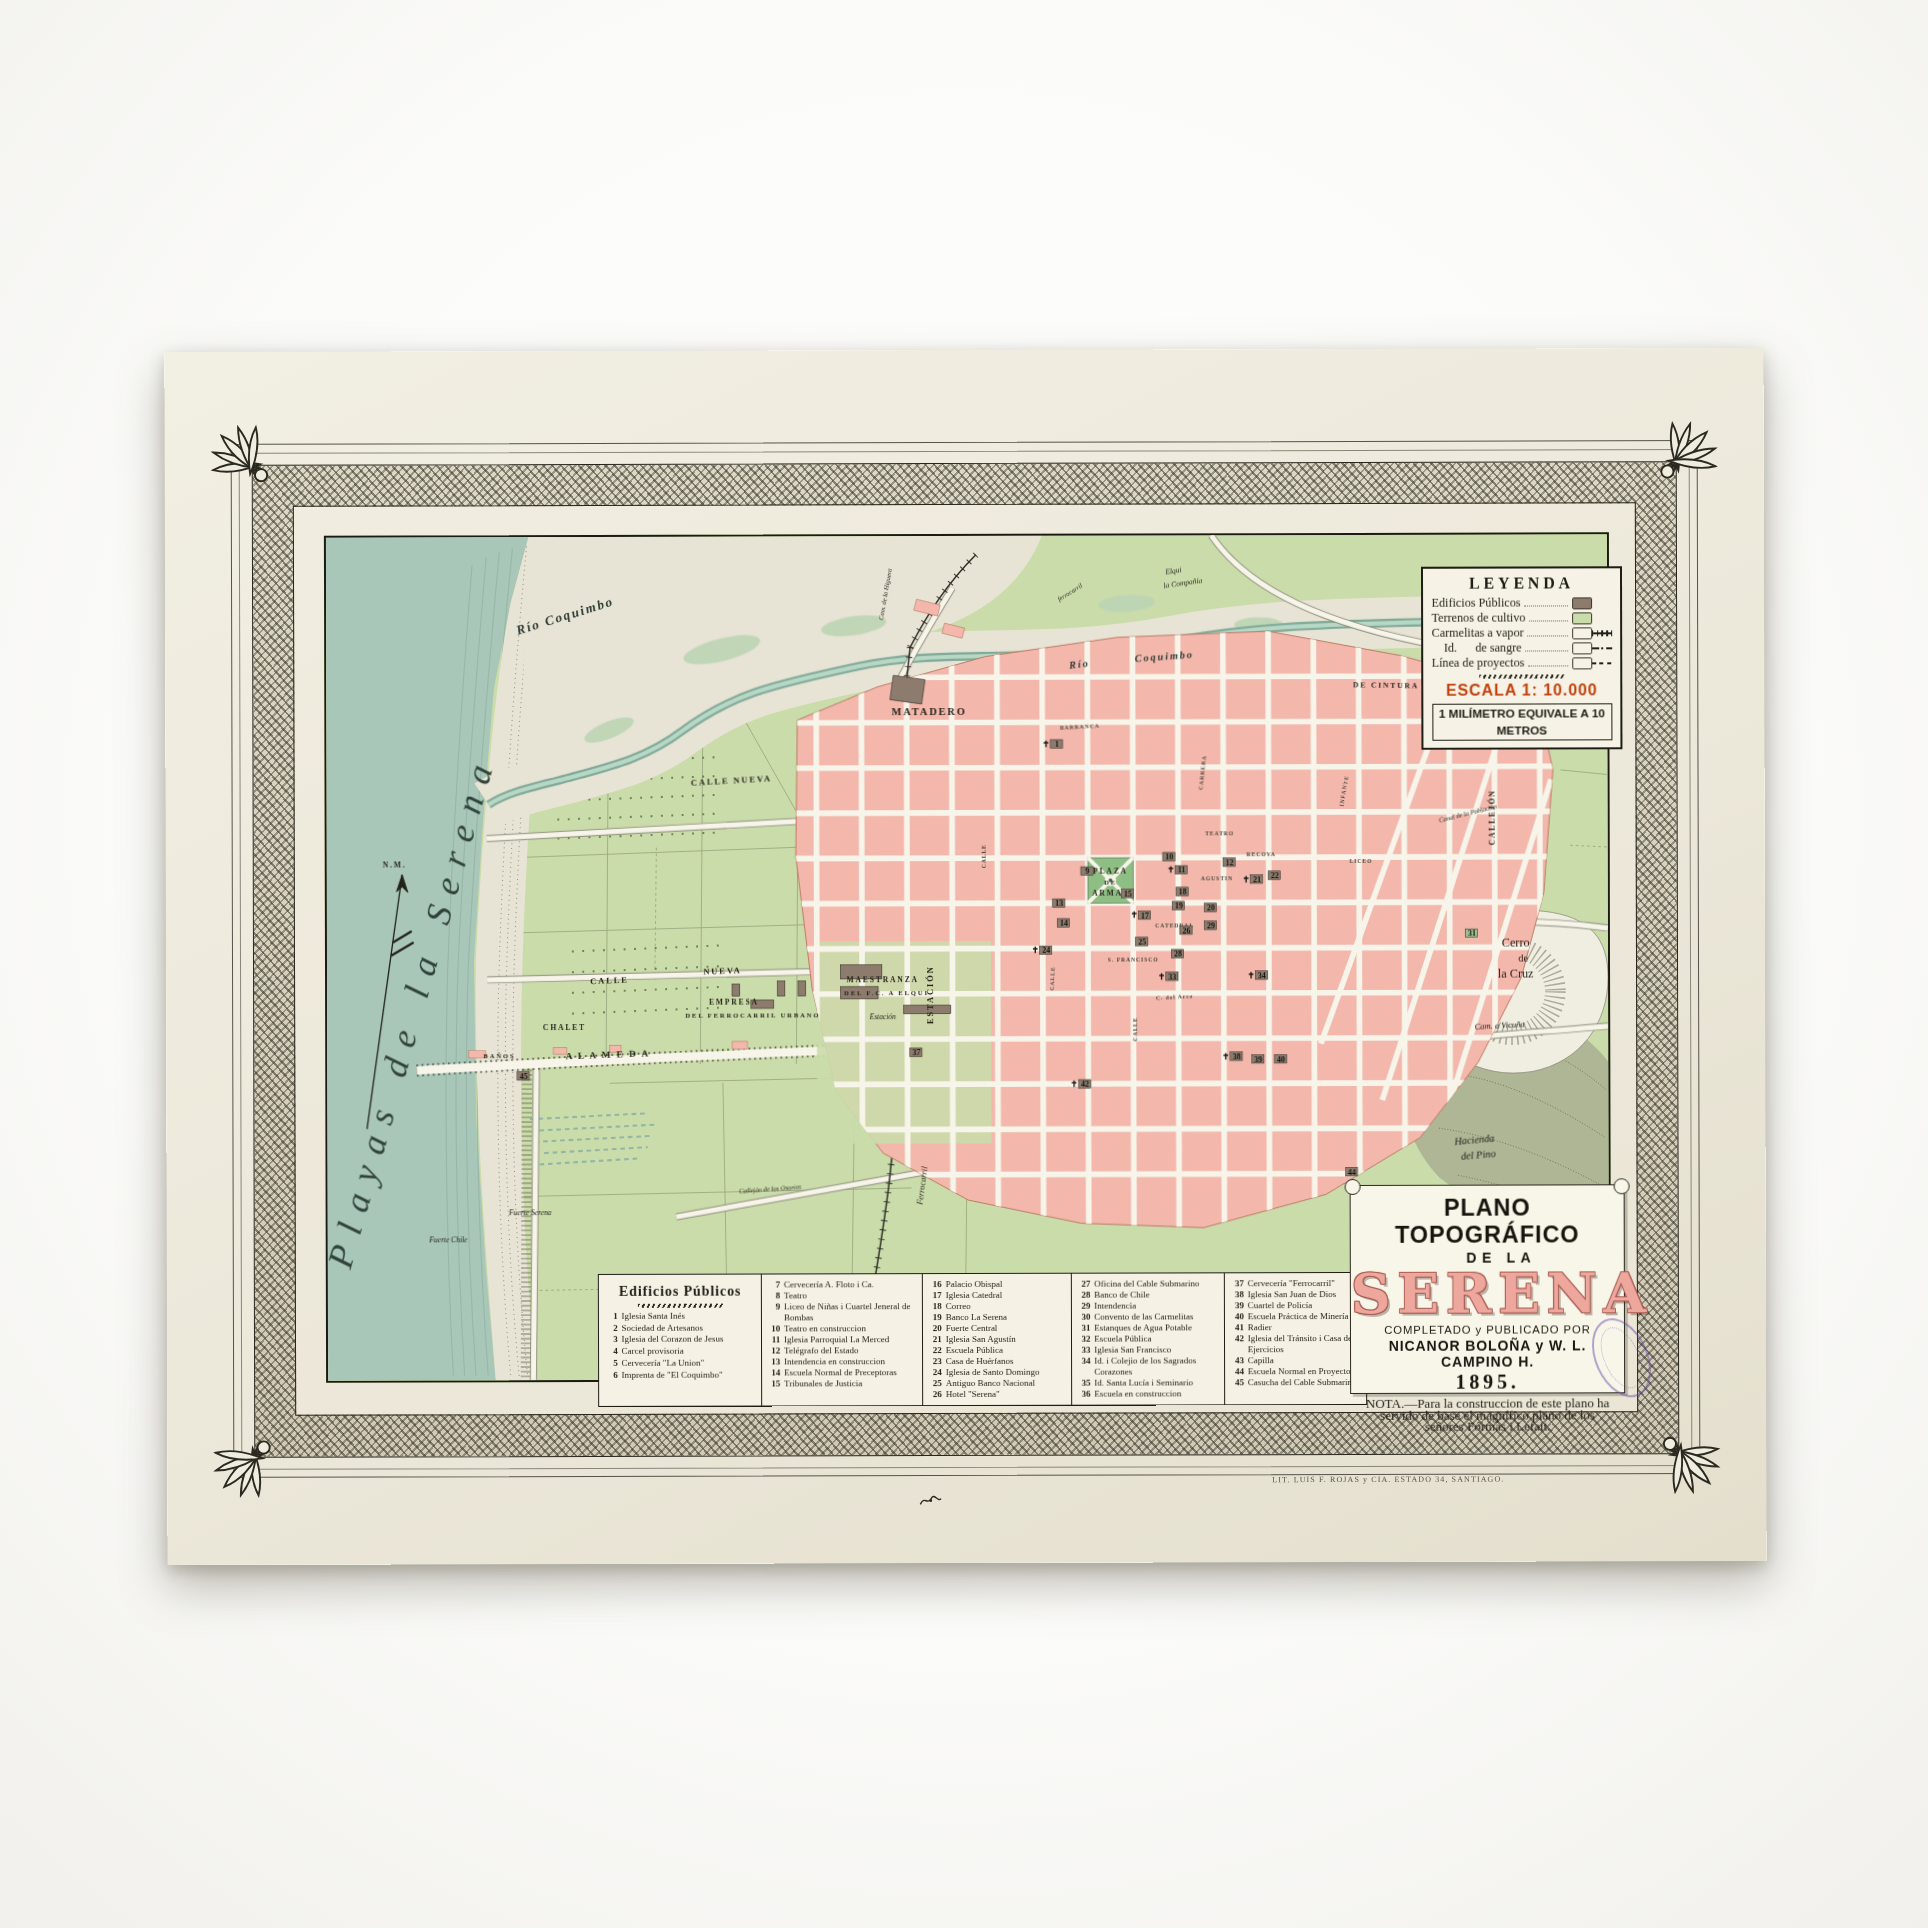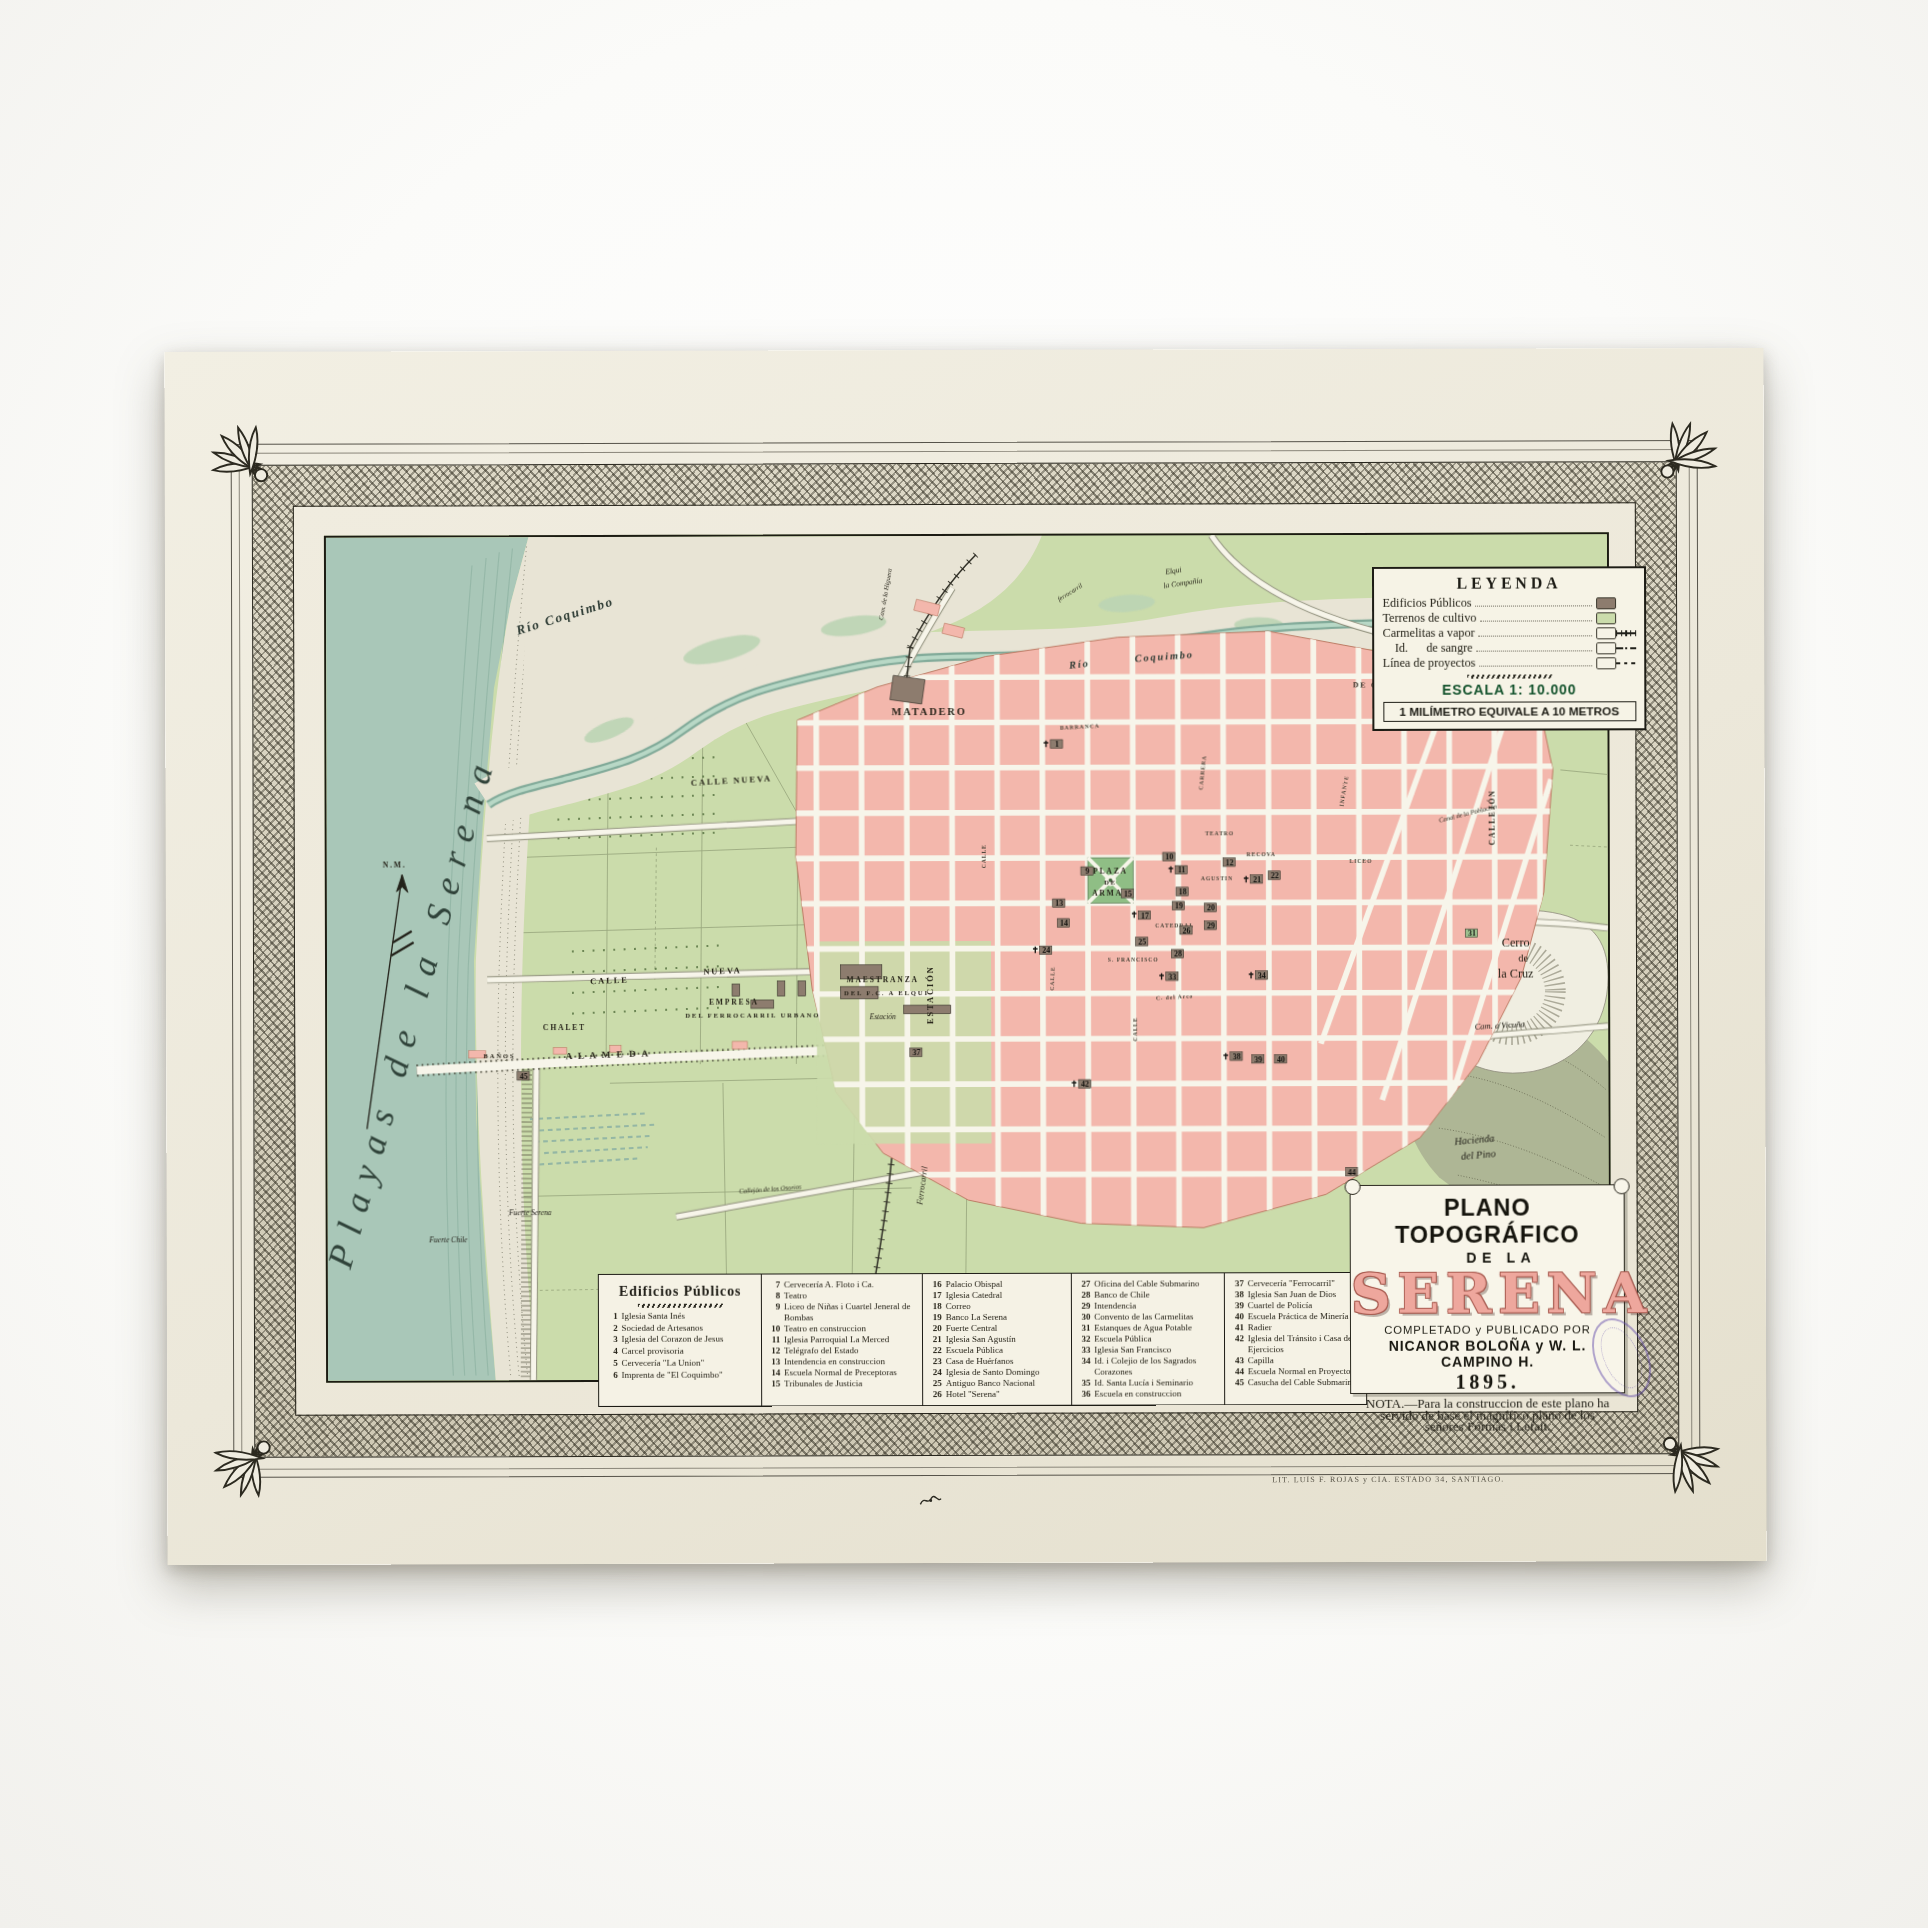--- a/index.html
+++ b/index.html
@@ -26,41 +26,41 @@
   #map-svg{display:block;width:1281px;height:843px;}
   .ml{fill:#221f15;font-family:"Liberation Serif",serif;text-anchor:middle;}
   .caps{font-weight:bold;letter-spacing:2px;}
   .tiny{fill:#4b463a;letter-spacing:1px;font-weight:bold;}
   .italic{font-style:italic;}
   .river-l{font-style:italic;letter-spacing:2px;fill:#2c3a33;font-weight:bold;}
   .sea-l{font-style:italic;fill:#30433a;}
   .script{font-style:italic;fill:#23211a;}
   .bnum{font-family:"Liberation Serif",serif;font-weight:bold;fill:#141310;text-anchor:middle;}
   
-  #legend{position:absolute;left:1207px;top:218px;width:274px;background:#f6f3e6;
+  #legend{position:absolute;left:1256px;top:218px;width:201px;background:#f6f3e6;
     border:2.4px solid #1d1c15;padding:5.6px 8.5px 6.6px 8.5px;box-sizing:border-box;}
   #legend h3{margin:0 0 3.8px 0;text-align:center;font-size:16px;letter-spacing:3.8px;color:#1d1c15;}
   .leg-row{display:flex;align-items:center;height:15px;}
   .leg-label{font-size:12.2px;color:#242218;white-space:pre;}
   .leg-dots{flex:1;border-bottom:0.9px dotted #6d695c;margin:0 3.8px 3.8px 3.8px;height:8.5px;}
   .leg-sample{width:40px;height:11.3px;display:flex;align-items:center;}
   .sw{width:36px;height:10.4px;border:0.9px solid #3a372c;border-radius:1.9px;}
   .swatch-brown .sw{background:#8d7c6e;}
   .swatch-green .sw{background:#cbdcab;}
   .ln{width:40px;height:5.6px;}
   .line-rail .ln{background:
       repeating-linear-gradient(90deg,#20201a 0 1.4px,rgba(0,0,0,0) 1.4px 4.7px),
       linear-gradient(rgba(0,0,0,0) 34%,#20201a 34% 66%,rgba(0,0,0,0) 66%);}
   .line-dashdot .ln{height:1.9px;background:repeating-linear-gradient(90deg,#20201a 0 6.6px,rgba(0,0,0,0) 6.6px 9.4px,#20201a 9.4px 11.3px,rgba(0,0,0,0) 11.3px 14px);}
   .line-dashed .ln{height:1.9px;background:repeating-linear-gradient(90deg,#20201a 0 3.8px,rgba(0,0,0,0) 3.8px 7.5px);}
   .squiggle{height:3.8px;width:85px;margin:3.8px auto 2.8px auto;
     background:repeating-linear-gradient(115deg,#2a2920 0 1.9px,rgba(0,0,0,0) 1.9px 4.7px);}
   #scalebox{border:1.9px solid #1d1c15;margin-top:3.8px;padding:0.9px 1.9px;text-align:center;}
   .scala{text-align:center;font-family:"Liberation Sans",sans-serif;font-weight:bold;
-    font-size:14px;letter-spacing:0.9px;color:#14532d;margin-top:2.8px;}
+    font-size:16px;letter-spacing:0.9px;color:#c2410c;margin-top:2.8px;}
   .mili{font-family:"Liberation Sans",sans-serif;font-weight:bold;font-size:11.8px;
     letter-spacing:0;color:#1d1c15;}
   
   #index{position:absolute;left:431px;top:923px;width:769px;height:133px;background:#f5f2e5;
     border:1.9px solid #1d1c15;display:flex;box-sizing:border-box;}
   .col{padding:4.7px 3.8px 1.9px 4.7px;box-sizing:border-box;border-left:1.4px solid #1d1c15;overflow:hidden;}
   .col:first-child{border-left:none;width:162px;padding-top:9.4px;}
   .col2{width:162px}.col3{width:149px}.col4{width:154px}.col5{width:142px}
   #index h4{margin:0;text-align:center;font-size:14px;color:#1d1c15;letter-spacing:0.9px;}
   .bi{display:flex;font-size:9px;line-height:11px;color:#262318;}

